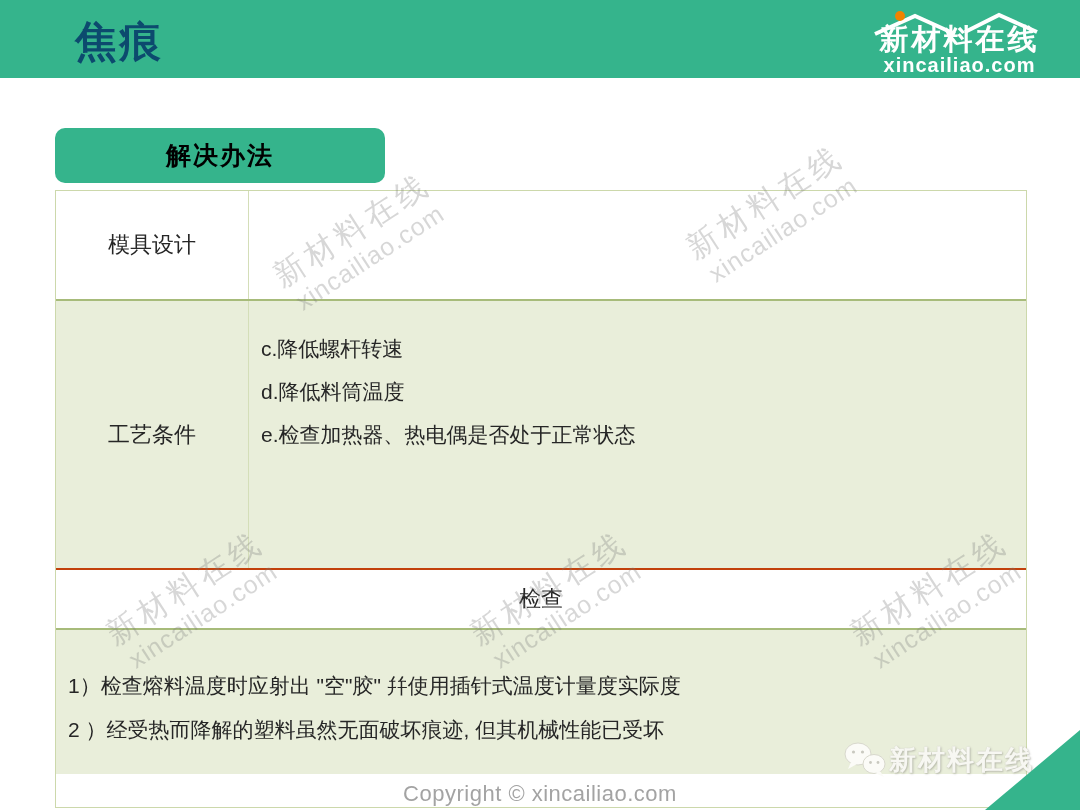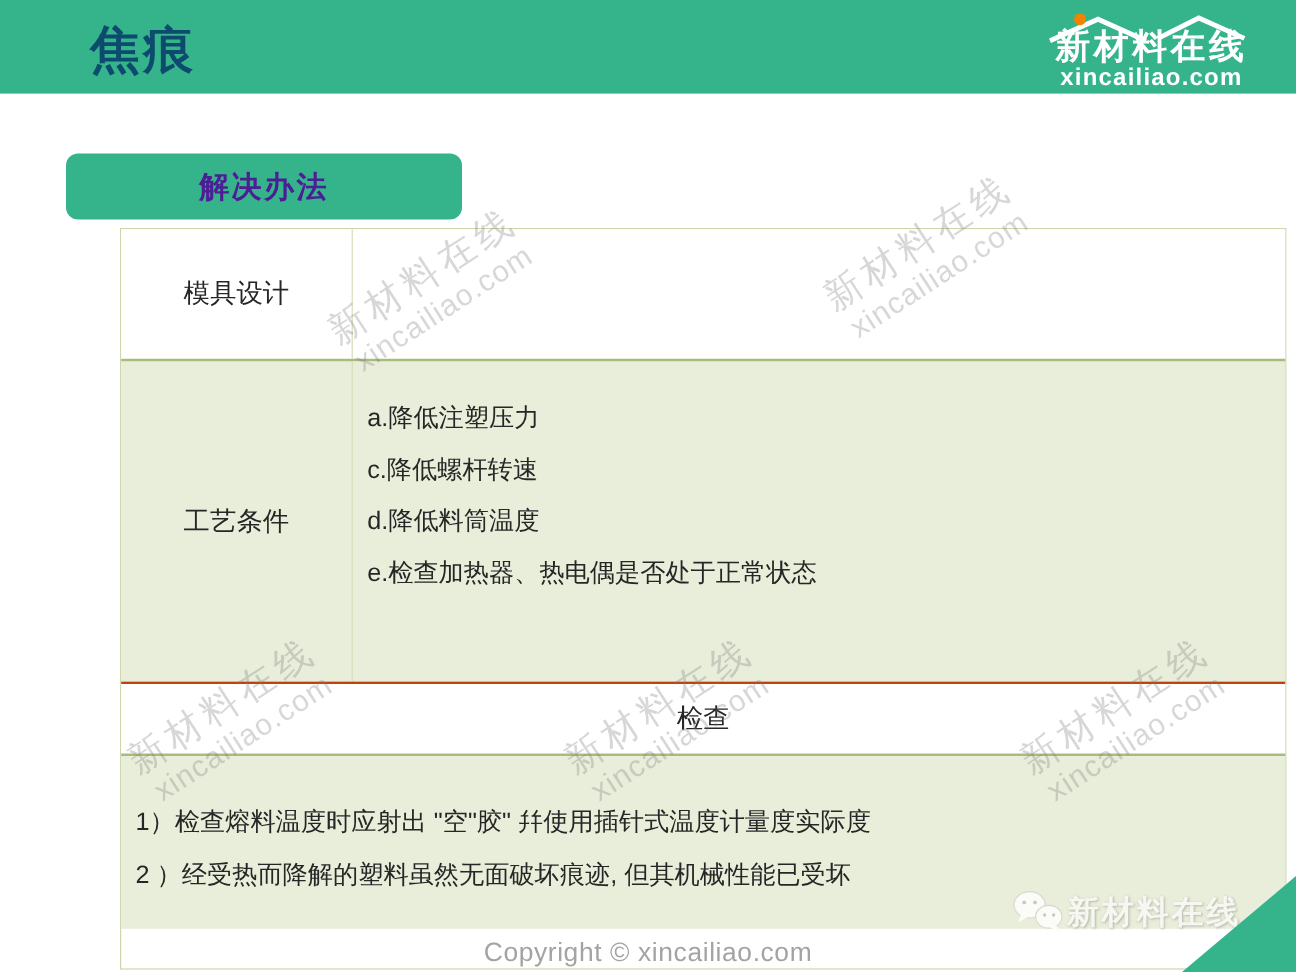--- a/index.html
+++ b/index.html
@@ -26,27 +26,27 @@
     position:relative; margin-top:18px; font-size:29px; font-weight:bold;
     color:#ffffff; letter-spacing:3px; line-height:30px;
   }
   .logo-domain { font-size:20px; font-weight:bold; color:#ffffff; letter-spacing:1px; line-height:22px; }
 
   
   .section-pill {
     position:absolute; left:55px; top:128px; width:330px; height:55px;
     background:#35b48c; border-radius:10px;
     display:flex; align-items:center; justify-content:center;
-    font-size:25px; font-weight:bold; color:#4c1d95; letter-spacing:2px;text-align:center;
+    font-size:25px; font-weight:bold; color:#000000; letter-spacing:2px;text-align:center;
   }
 
   
   .sol-table {
     position:absolute; left:55px; top:190px; width:972px; height:618px;
-    border:1px solid #ccd8ab; background:#ffffff;margin-left:45px;
+    border:1px solid #ccd8ab; background:#ffffff;
   }
   .t-row { position:absolute; left:0; width:970px; display:flex; }
   .t-row1 { top:0;   height:108px; background:#ffffff; }
   .t-row2 { top:108px; height:269px; background:#e9eeda; border-top:2px solid #a7bb7a; }
   .t-row3 { top:377px; height:60px;  background:#ffffff; border-top:2px solid #c2410c; display:block; }
   .t-row4 { top:437px; height:146px; background:#e9eeda; border-top:2px solid #a7bb7a; display:block; }
   .t-label {
     flex:0 0 193px; border-right:1px solid #d4deb8;
     display:flex; align-items:center; justify-content:center;
     font-size:22px;
@@ -111,21 +111,20 @@
 
   <div class="sol-table">
 
     <div class="t-row t-row1">
       <div class="t-label">模具设计</div>
     </div>
 
     <div class="t-row t-row2">
       <div class="t-label">工艺条件</div>
       <div class="t-items">
-        <div class="t-line">a.降低注塑压力</div>
         <div class="t-line">c.降低螺杆转速</div>
         <div class="t-line">d.降低料筒温度</div>
         <div class="t-line">e.检查加热器、热电偶是否处于正常状态</div>
       </div>
     </div>
 
     <div class="t-row t-row3">
       <div class="t-center">检查</div>
     </div>
 

